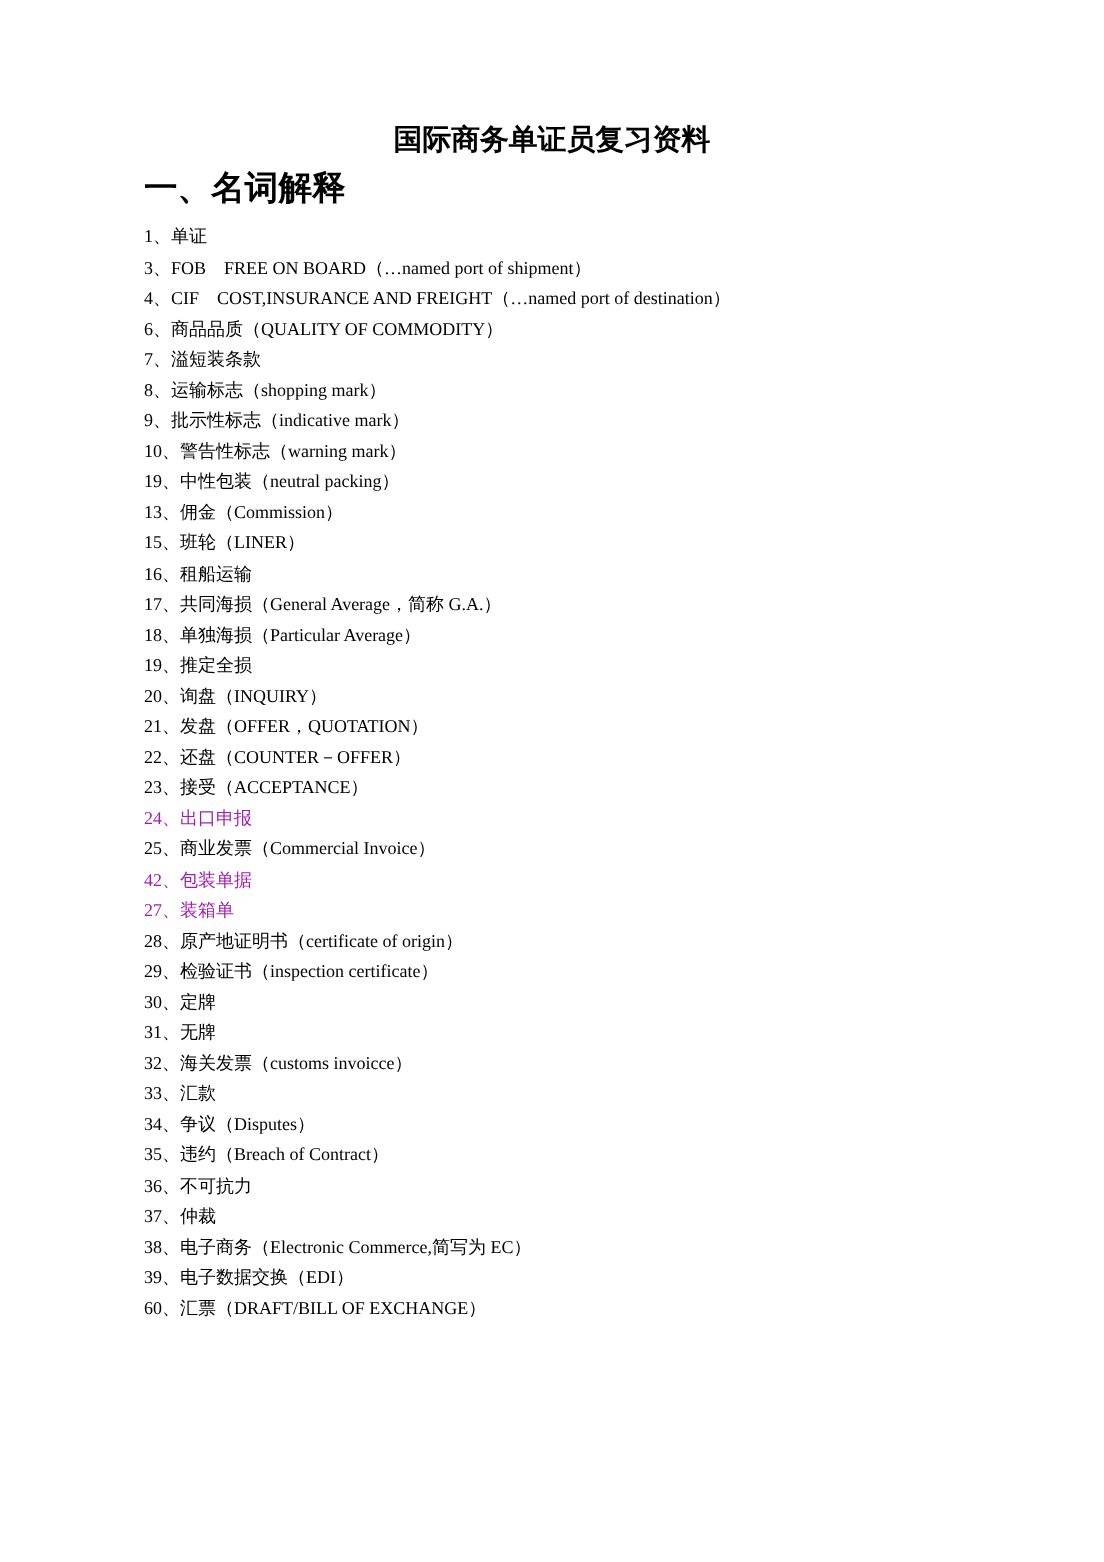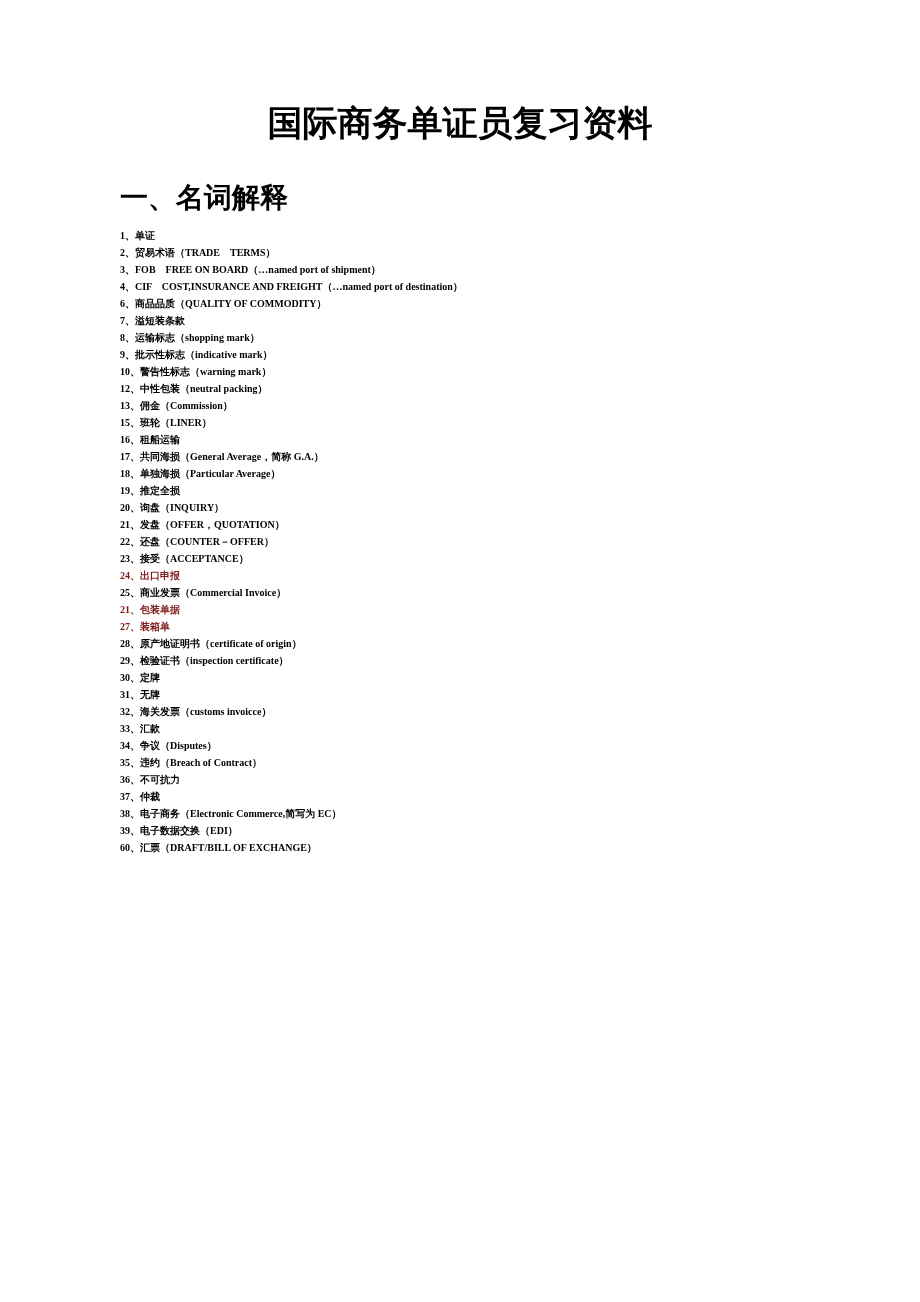--- a/index.html
+++ b/index.html
@@ -7,72 +7,70 @@
       padding: 0;
       background: #ffffff;
       font-family: "SimSun", "宋体", serif;
       width: 920px;
     }
     .page {
       padding: 100px 120px 80px 120px;
     }
     .title {
       text-align: center;
-      font-size: 35px;
+      font-size: 24px;
       font-weight: bold;
-      margin-bottom: 32px;
+      margin-bottom: 6px;
       font-family: "SimSun", "宋体", serif;
     }
     .section-heading {
       font-size: 28px;
       font-weight: bold;
       margin-bottom: 10px;
       font-family: "SimSun", "宋体", serif;
     }
     .item {
-      font-size: 10px;
+      font-size: 15px;
       line-height: 1.7;
       font-family: "SimSun", "宋体", "Times New Roman", serif;
       color: #000000;
-      font-weight: bold;
     }
     .item.red {
-      color: #7f1d1d;
+      color: #a21caf;
     }
   </style>
 </head>
 <body>
 
 <div class="page">
   <div class="title">国际商务单证员复习资料</div>
   <div class="section-heading">一、名词解释</div>
   <div id="item-list">
       <div class="item">1、单证</div>
-      <div class="item">2、贸易术语（TRADE　TERMS）</div>
       <div class="item">3、FOB　FREE ON BOARD（…named port of shipment）</div>
       <div class="item">4、CIF　COST,INSURANCE AND FREIGHT（…named port of destination）</div>
       <div class="item">6、商品品质（QUALITY OF COMMODITY）</div>
       <div class="item">7、溢短装条款</div>
       <div class="item">8、运输标志（shopping mark）</div>
       <div class="item">9、批示性标志（indicative mark）</div>
       <div class="item">10、警告性标志（warning mark）</div>
-      <div class="item">12、中性包装（neutral packing）</div>
+      <div class="item">19、中性包装（neutral packing）</div>
       <div class="item">13、佣金（Commission）</div>
       <div class="item">15、班轮（LINER）</div>
       <div class="item">16、租船运输</div>
       <div class="item">17、共同海损（General Average，简称 G.A.）</div>
       <div class="item">18、单独海损（Particular Average）</div>
       <div class="item">19、推定全损</div>
       <div class="item">20、询盘（INQUIRY）</div>
       <div class="item">21、发盘（OFFER，QUOTATION）</div>
       <div class="item">22、还盘（COUNTER－OFFER）</div>
       <div class="item">23、接受（ACCEPTANCE）</div>
       <div class="item red">24、出口申报</div>
       <div class="item">25、商业发票（Commercial Invoice）</div>
-      <div class="item red">21、包装单据</div>
+      <div class="item red">42、包装单据</div>
       <div class="item red">27、装箱单</div>
       <div class="item">28、原产地证明书（certificate of origin）</div>
       <div class="item">29、检验证书（inspection certificate）</div>
       <div class="item">30、定牌</div>
       <div class="item">31、无牌</div>
       <div class="item">32、海关发票（customs invoicce）</div>
       <div class="item">33、汇款</div>
       <div class="item">34、争议（Disputes）</div>
       <div class="item">35、违约（Breach of Contract）</div>
       <div class="item">36、不可抗力</div>

